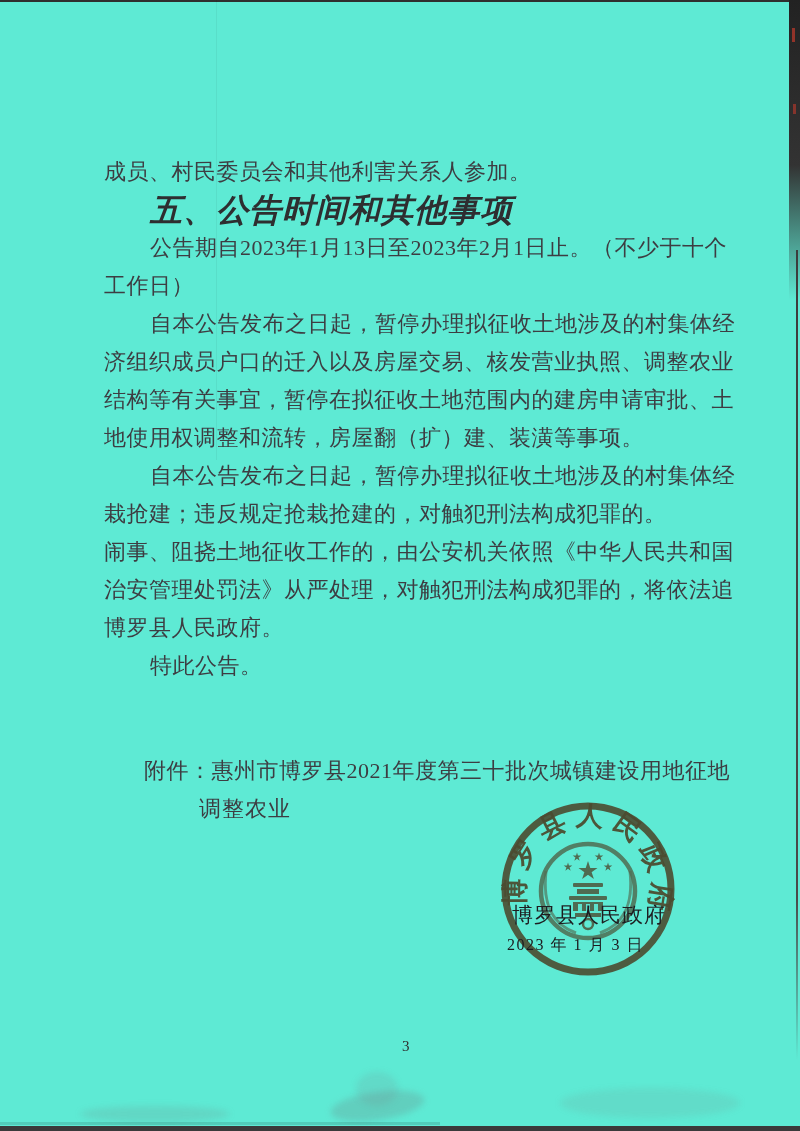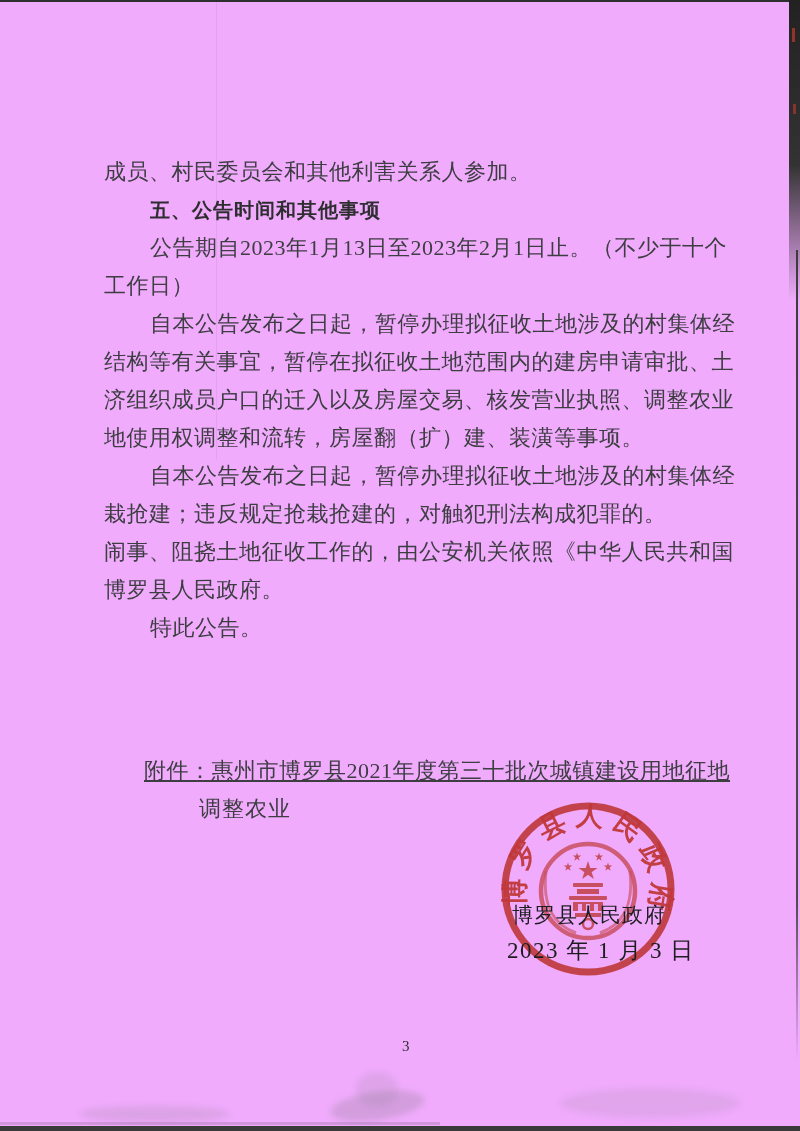--- a/index.html
+++ b/index.html
@@ -1,58 +1,58 @@
 <!DOCTYPE html>
 <html><head>
 <meta charset="utf-8">
 <style>
   html,body { margin:0; padding:0; background:#e9e9e9; }
   .page {
     position:relative;
     width:800px; height:1131px;
     margin:0 auto;
-    background:#f0abfc;
+    background:#5eead4;
     overflow:hidden;
     font-family:"Liberation Serif", serif;
   }
 
   
   .textblock {
     position:absolute; left:104px; top:153px; width:645px;
     color:#3d3d42; font-size:22px;
   }
   .ln { height:38px; line-height:38px; white-space:nowrap; letter-spacing:0.5px; }
   .indent { padding-left:46px; }
   .head {
     font-family:"Liberation Sans", sans-serif;
-    font-weight:bold; font-size:20px; color:#2e2e30;
-    padding-left:46px; letter-spacing:1px;
+    font-weight:bold; font-size:32px; color:#2e2e30;
+    padding-left:46px; letter-spacing:1px;font-style:italic;
   }
 
   
   .attach {
     position:absolute; left:104px; top:752px; width:660px;
     color:#3d3d42; font-size:22px;
   }
-  .attach .l1 { padding-left:40px; height:38px; line-height:38px; white-space:nowrap; letter-spacing:0.5px;text-decoration:underline; }
+  .attach .l1 { padding-left:40px; height:38px; line-height:38px; white-space:nowrap; letter-spacing:0.5px; }
   .attach .l2 { padding-left:95px; height:38px; line-height:38px; letter-spacing:1px; }
 
   
   .seal {
     position:absolute; left:478px; top:779px; width:220px; height:220px;
     mix-blend-mode:multiply; opacity:.88; filter:blur(.3px);
     z-index:2;
   }
   .sig-issuer {
     position:absolute; left:512px; top:901px; z-index:3;
     font-size:21px; letter-spacing:1px; color:#1d1d20; white-space:nowrap;
   }
   .sig-date {
     position:absolute; left:507px; top:935px; z-index:3;
-    font-size:23px; letter-spacing:1.5px; color:#1d1d20; white-space:nowrap;
+    font-size:16px; letter-spacing:1.5px; color:#1d1d20; white-space:nowrap;
   }
 
   
   .pagenum {
     position:absolute; left:402px; top:1038px;
     font-size:15px; color:#2e2e2e;
   }
 
   
   .edge-top { position:absolute; left:0; top:0; width:800px; height:2px; background:#2f2f2f; }
@@ -89,26 +89,27 @@
   <div class="red-tick-1"></div>
   <div class="red-tick-2"></div>
   <div class="fold-line"></div>
 
   <div class="textblock">
     <div class="ln">成员、村民委员会和其他利害关系人参加。</div>
     <div class="ln head">五、公告时间和其他事项</div>
     <div class="ln indent">公告期自2023年1月13日至2023年2月1日止。（不少于十个</div>
     <div class="ln">工作日）</div>
     <div class="ln indent">自本公告发布之日起，暂停办理拟征收土地涉及的村集体经</div>
+    <div class="ln">济组织成员户口的迁入以及房屋交易、核发营业执照、调整农业</div>
     <div class="ln">结构等有关事宜，暂停在拟征收土地范围内的建房申请审批、土</div>
-    <div class="ln">济组织成员户口的迁入以及房屋交易、核发营业执照、调整农业</div>
     <div class="ln">地使用权调整和流转，房屋翻（扩）建、装潢等事项。</div>
     <div class="ln indent">自本公告发布之日起，暂停办理拟征收土地涉及的村集体经</div>
     <div class="ln">栽抢建；违反规定抢栽抢建的，对触犯刑法构成犯罪的。</div>
     <div class="ln">闹事、阻挠土地征收工作的，由公安机关依照《中华人民共和国</div>
+    <div class="ln">治安管理处罚法》从严处理，对触犯刑法构成犯罪的，将依法追</div>
     <div class="ln">博罗县人民政府。</div>
     <div class="ln indent">特此公告。</div>
   </div>
 
   <div class="attach">
     <div class="l1">附件：惠州市博罗县2021年度第三十批次城镇建设用地征地</div>
     <div class="l2">调整农业</div>
   </div>
 
   <svg class="seal" viewBox="0 0 220 220">

